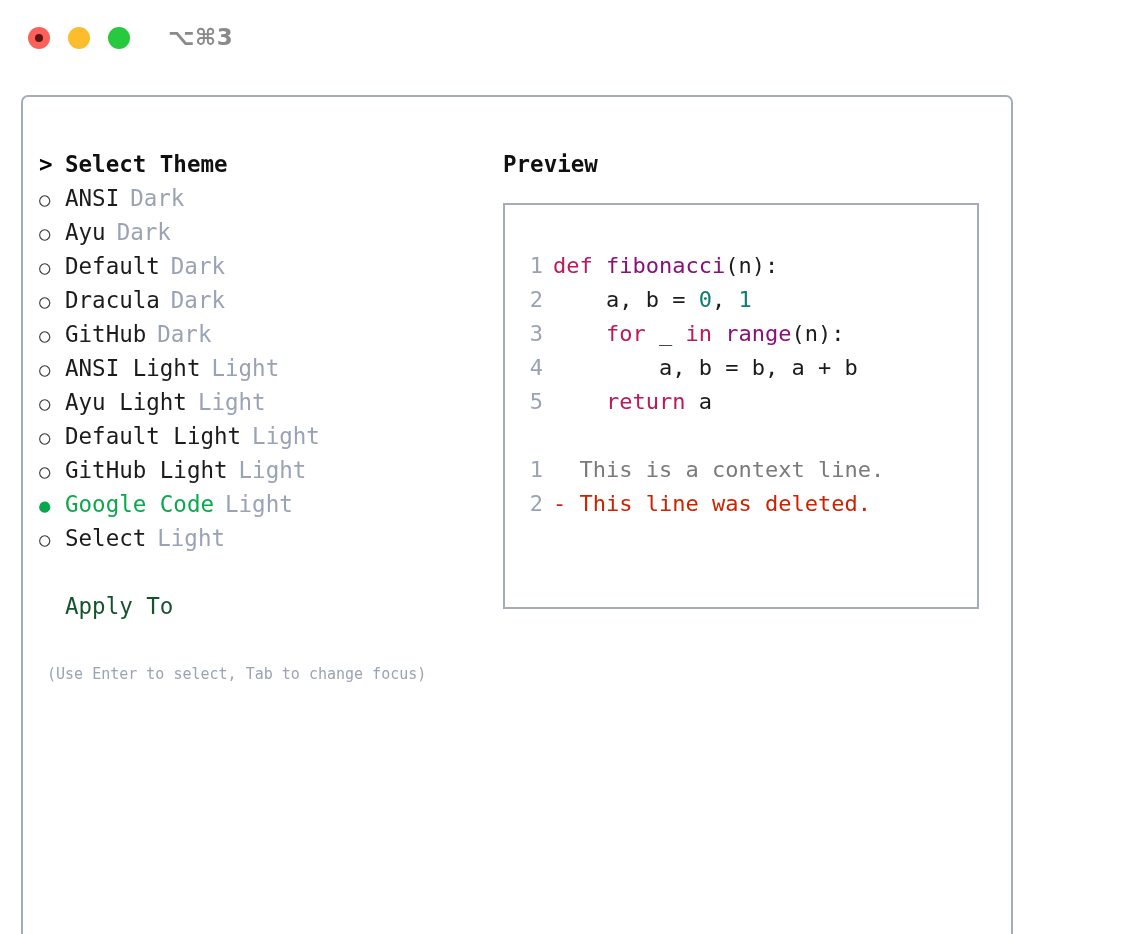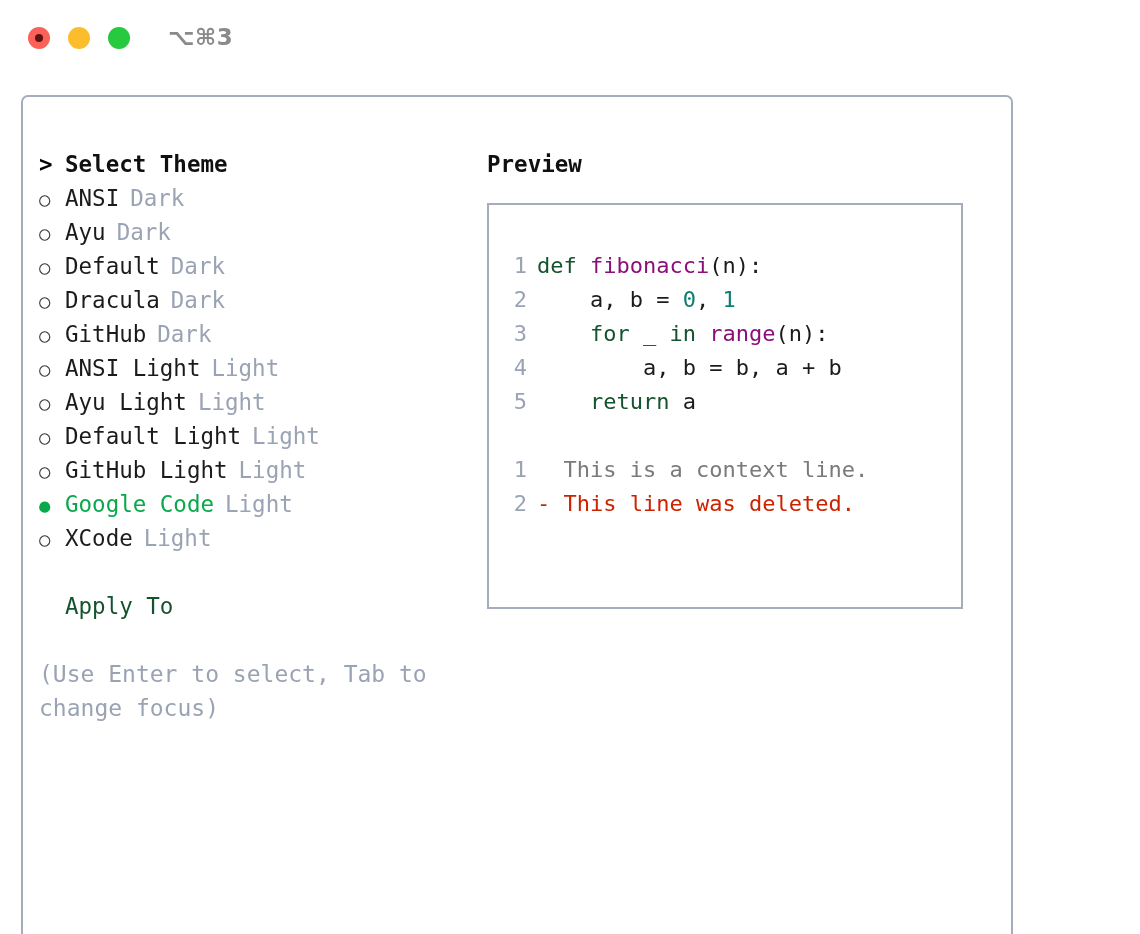--- a/index.html
+++ b/index.html
@@ -125,30 +125,31 @@
   }
   .row.section-head .row-name {
     color: #14532d;
     font-weight: normal;
   }
 
   .spacer-sm { height: 34px; }
 
   #hint-text {
     margin-top: 34px;
-    font-size: 23px;
+    font-size: 15px;
     line-height: 34px;
     color: #9aa3b4;
     width: 410px;
+    margin-left: 8px;
   }
 
   
   #preview-pane {
     position: absolute;
-    left: 464px;
+    left: 480px;
     top: 50px;
     width: 500px;
   }
   #preview-heading {
     font-size: 22.5px;
     line-height: 34px;
     font-weight: bold;
     color: #101010;
     margin-bottom: 22px;
   }
@@ -167,21 +168,21 @@
     white-space: pre;
     color: #1b1b1b;
   }
   .lineno {
     display: inline-block;
     width: 22px;
     text-align: right;
     color: #9aa3b4;
     margin-right: 10px;
   }
-  .kw   { color: #14532d; }
+  .kw   { color: #be185d; }
   .fn   { color: #8c0f79; }
   .num  { color: #0c7d6e; }
   .plain{ color: #1b1b1b; }
 
   .diff-gap { height: 34px; }
   .diff-context { color: #7a7a7a; margin-top: 24px; }
   .diff-del     { color: #cc2200; }
   .diff-add     { color: #00cc00; }
 </style>
 </head>
@@ -210,21 +211,21 @@
           <div class="row"><span class="marker">○</span><span class="row-name">ANSI</span><span class="row-kind">Dark</span></div>
           <div class="row"><span class="marker">○</span><span class="row-name">Ayu</span><span class="row-kind">Dark</span></div>
           <div class="row"><span class="marker">○</span><span class="row-name">Default</span><span class="row-kind">Dark</span></div>
           <div class="row"><span class="marker">○</span><span class="row-name">Dracula</span><span class="row-kind">Dark</span></div>
           <div class="row"><span class="marker">○</span><span class="row-name">GitHub</span><span class="row-kind">Dark</span></div>
           <div class="row"><span class="marker">○</span><span class="row-name">ANSI Light</span><span class="row-kind">Light</span></div>
           <div class="row"><span class="marker">○</span><span class="row-name">Ayu Light</span><span class="row-kind">Light</span></div>
           <div class="row"><span class="marker">○</span><span class="row-name">Default Light</span><span class="row-kind">Light</span></div>
           <div class="row"><span class="marker">○</span><span class="row-name">GitHub Light</span><span class="row-kind">Light</span></div>
           <div class="row"><span class="marker dot-filled">●</span><span class="row-name selected">Google Code</span><span class="row-kind">Light</span></div>
-          <div class="row"><span class="marker">○</span><span class="row-name">XCode</span><span class="row-kind">Light</span></div>
+          <div class="row"><span class="marker">○</span><span class="row-name">Select</span><span class="row-kind">Light</span></div>
         </div>
 
       <div class="spacer-sm"></div>
 
       <div class="row section-head">
         <span class="marker blank">○</span><span class="row-name">Apply To</span>
       </div>
 
 
       <div id="hint-text">(Use Enter to select, Tab to change focus)</div>

